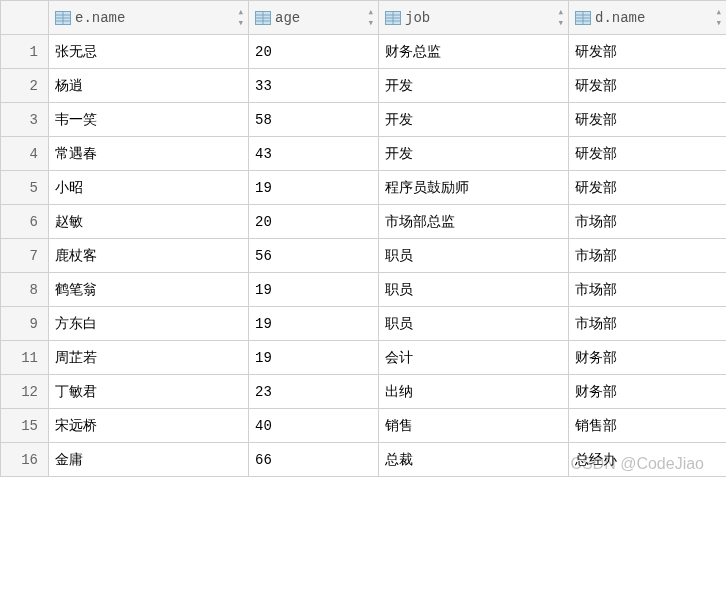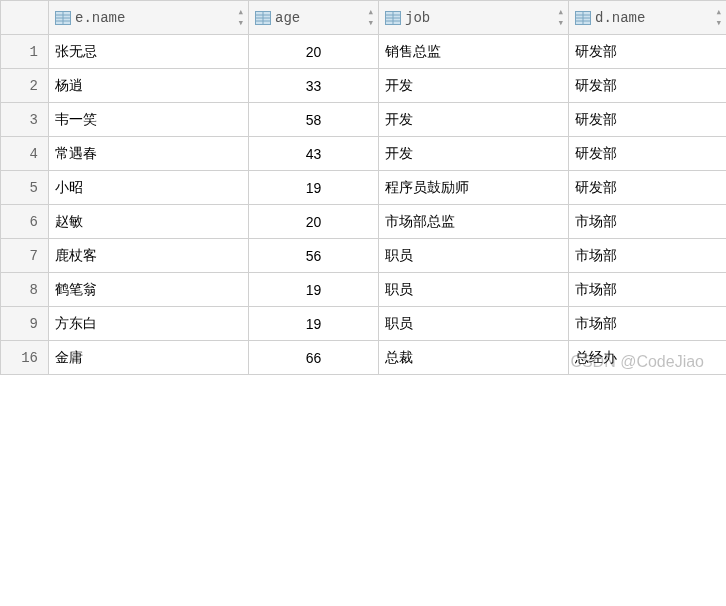--- a/index.html
+++ b/index.html
@@ -53,21 +53,21 @@
     }
     th .sort-icon {
       position: absolute;
       right: 4px;
       top: 50%;
       transform: translateY(-50%);
       color: #999;
       font-size: 11px;
       line-height: 1;
     }
-    .numcell { text-align: center; }
+    .numcell { text-align: left; font-family: Liberation Mono, monospace; }
     .watermark {
       position: absolute;
       right: 10px;
       bottom: 4px;
       color: rgba(0,0,0,0.25);
       font-size: 16px;
       pointer-events: none;
       margin-top: 24px;
     }
     .container { position: relative; width: 714px; }
@@ -143,21 +143,21 @@
         <span>d.name</span>
         <span class="sort-icon">▴<br>▾</span>
       </th>
     </tr>
   </thead>
   <tbody id="tbody">
         <tr>
           <td class="rowhead">1</td>
           <td>张无忌</td>
           <td class="numcell">20</td>
-          <td>销售总监</td>
+          <td>财务总监</td>
           <td>研发部</td>
         </tr>
         <tr>
           <td class="rowhead">2</td>
           <td>杨逍</td>
           <td class="numcell">33</td>
           <td>开发</td>
           <td>研发部</td>
         </tr>
         <tr>
@@ -201,20 +201,41 @@
           <td class="numcell">19</td>
           <td>职员</td>
           <td>市场部</td>
         </tr>
         <tr>
           <td class="rowhead">9</td>
           <td>方东白</td>
           <td class="numcell">19</td>
           <td>职员</td>
           <td>市场部</td>
+        </tr>
+        <tr>
+          <td class="rowhead">11</td>
+          <td>周芷若</td>
+          <td class="numcell">19</td>
+          <td>会计</td>
+          <td>财务部</td>
+        </tr>
+        <tr>
+          <td class="rowhead">12</td>
+          <td>丁敏君</td>
+          <td class="numcell">23</td>
+          <td>出纳</td>
+          <td>财务部</td>
+        </tr>
+        <tr>
+          <td class="rowhead">15</td>
+          <td>宋远桥</td>
+          <td class="numcell">40</td>
+          <td>销售</td>
+          <td>销售部</td>
         </tr>
         <tr>
           <td class="rowhead">16</td>
           <td>金庸</td>
           <td class="numcell">66</td>
           <td>总裁</td>
           <td>总经办</td>
         </tr>
       </tbody>
 </table>

